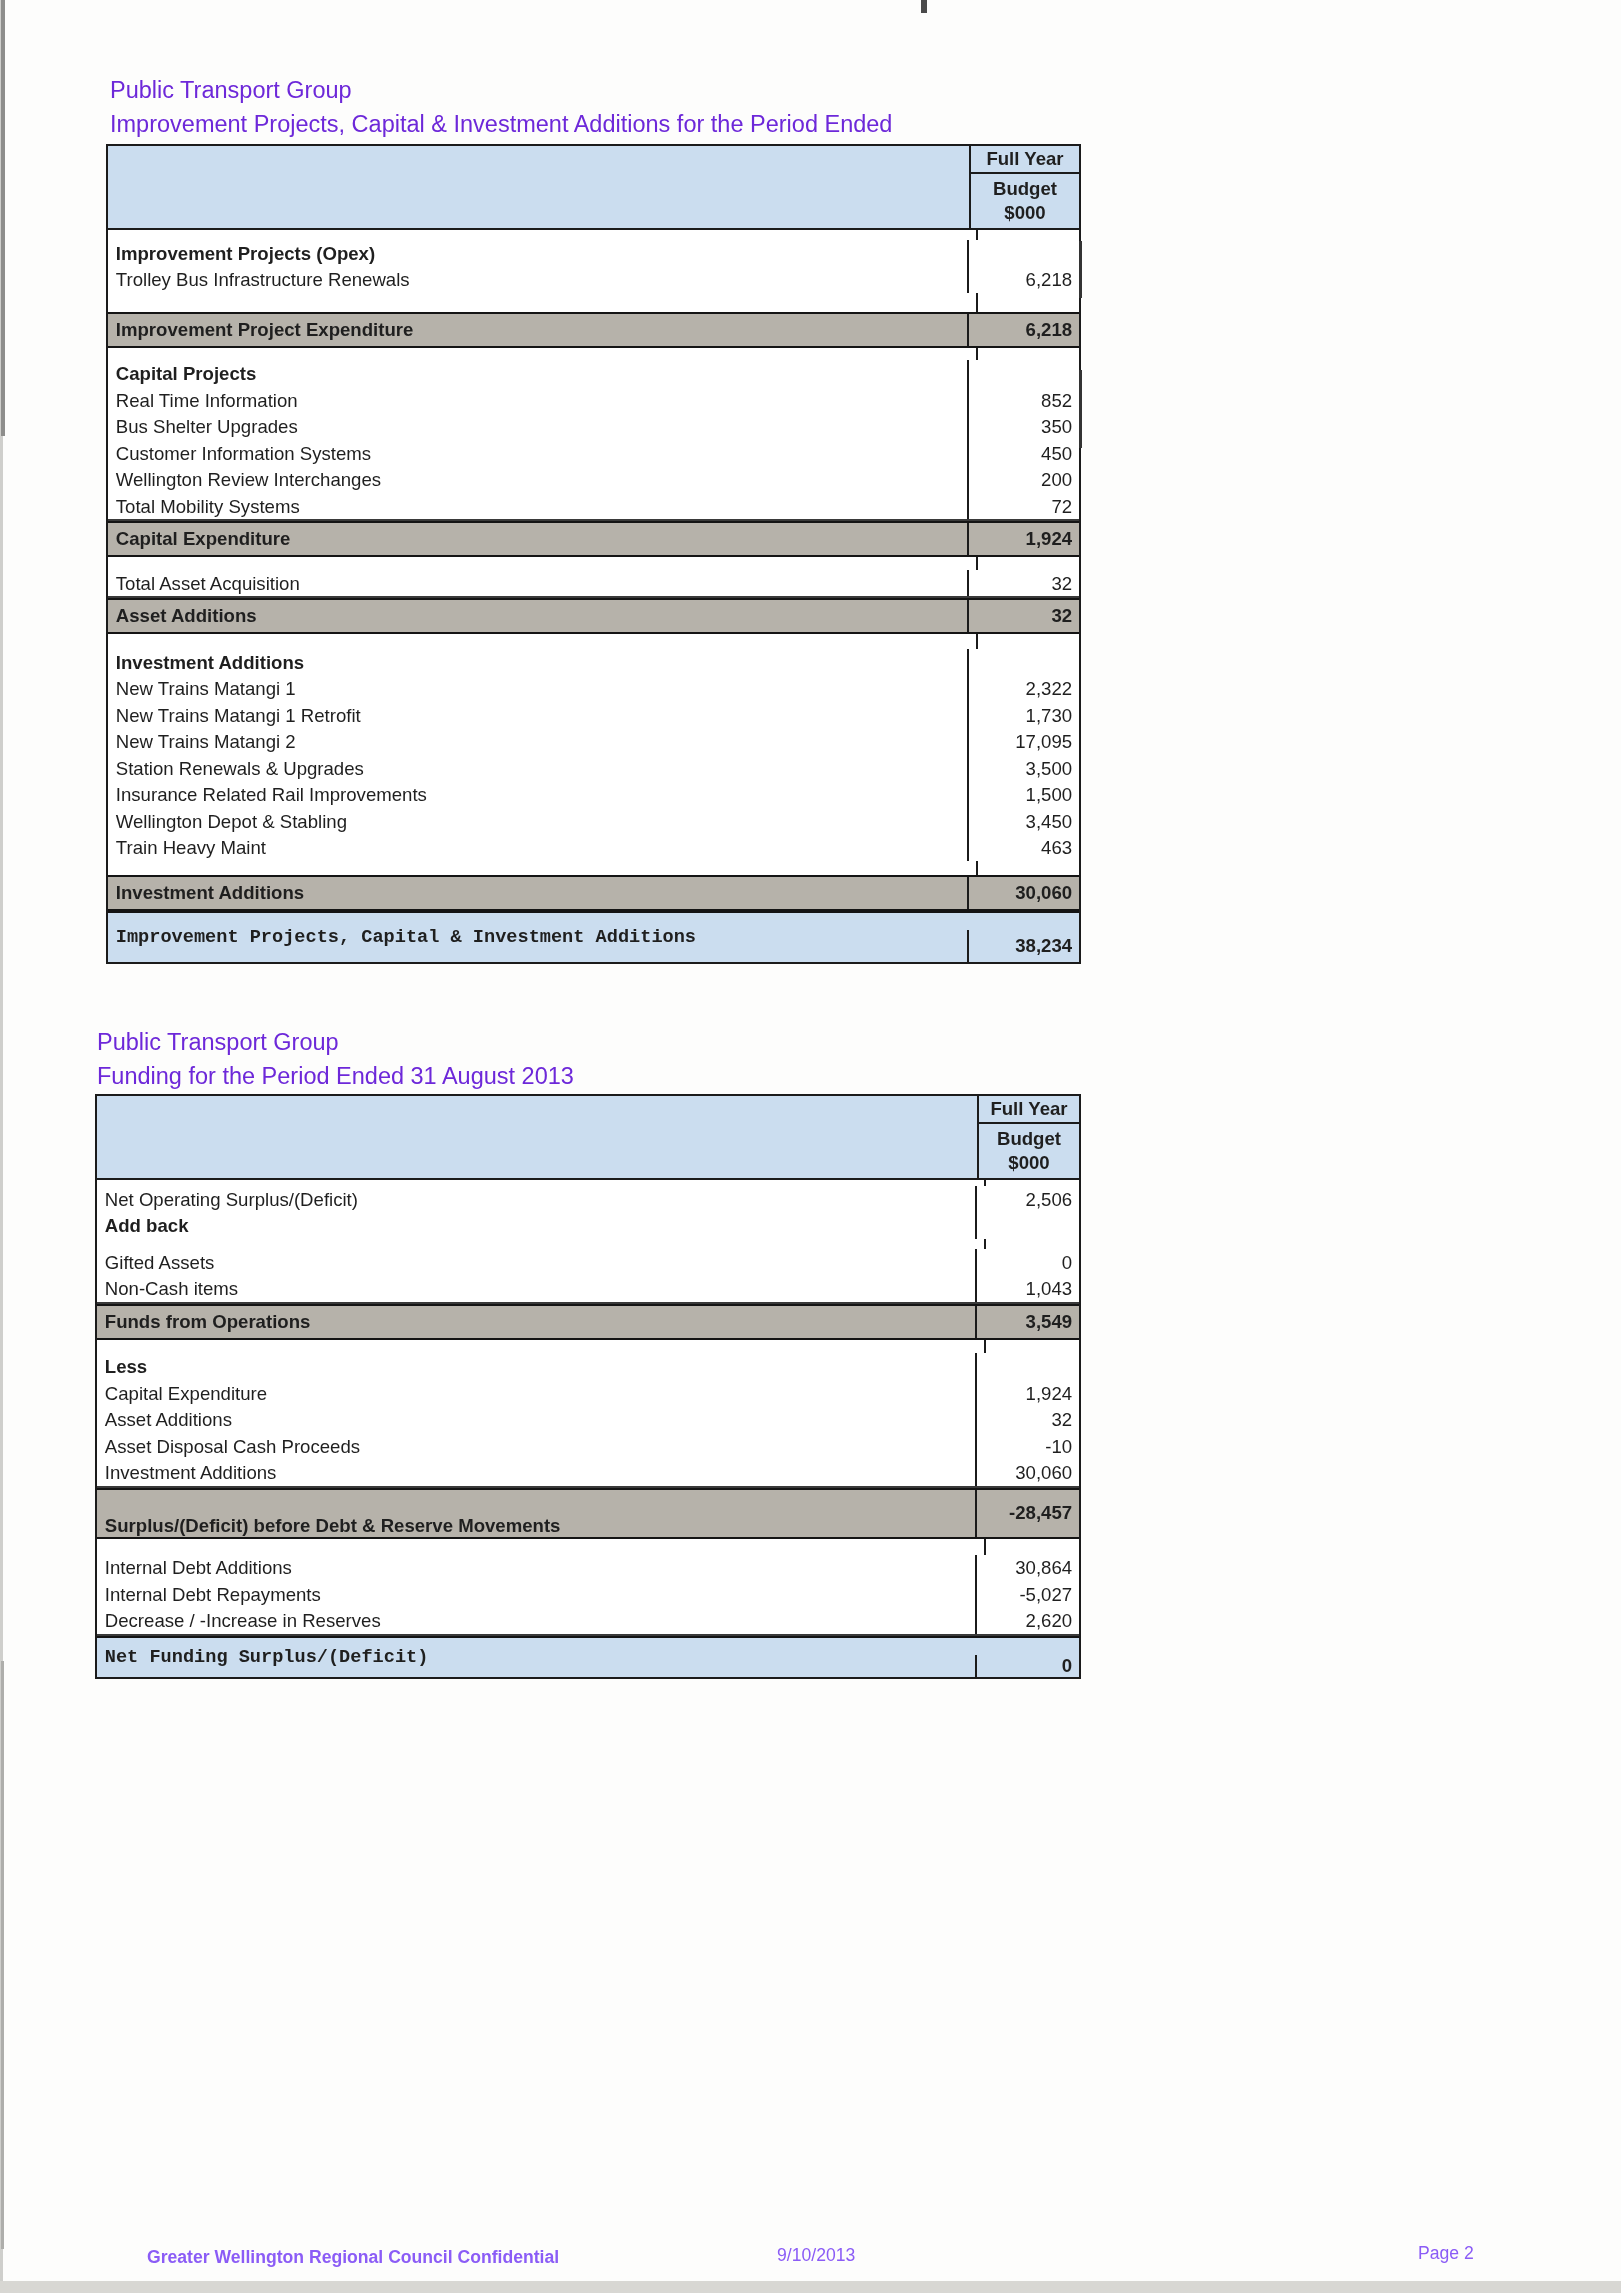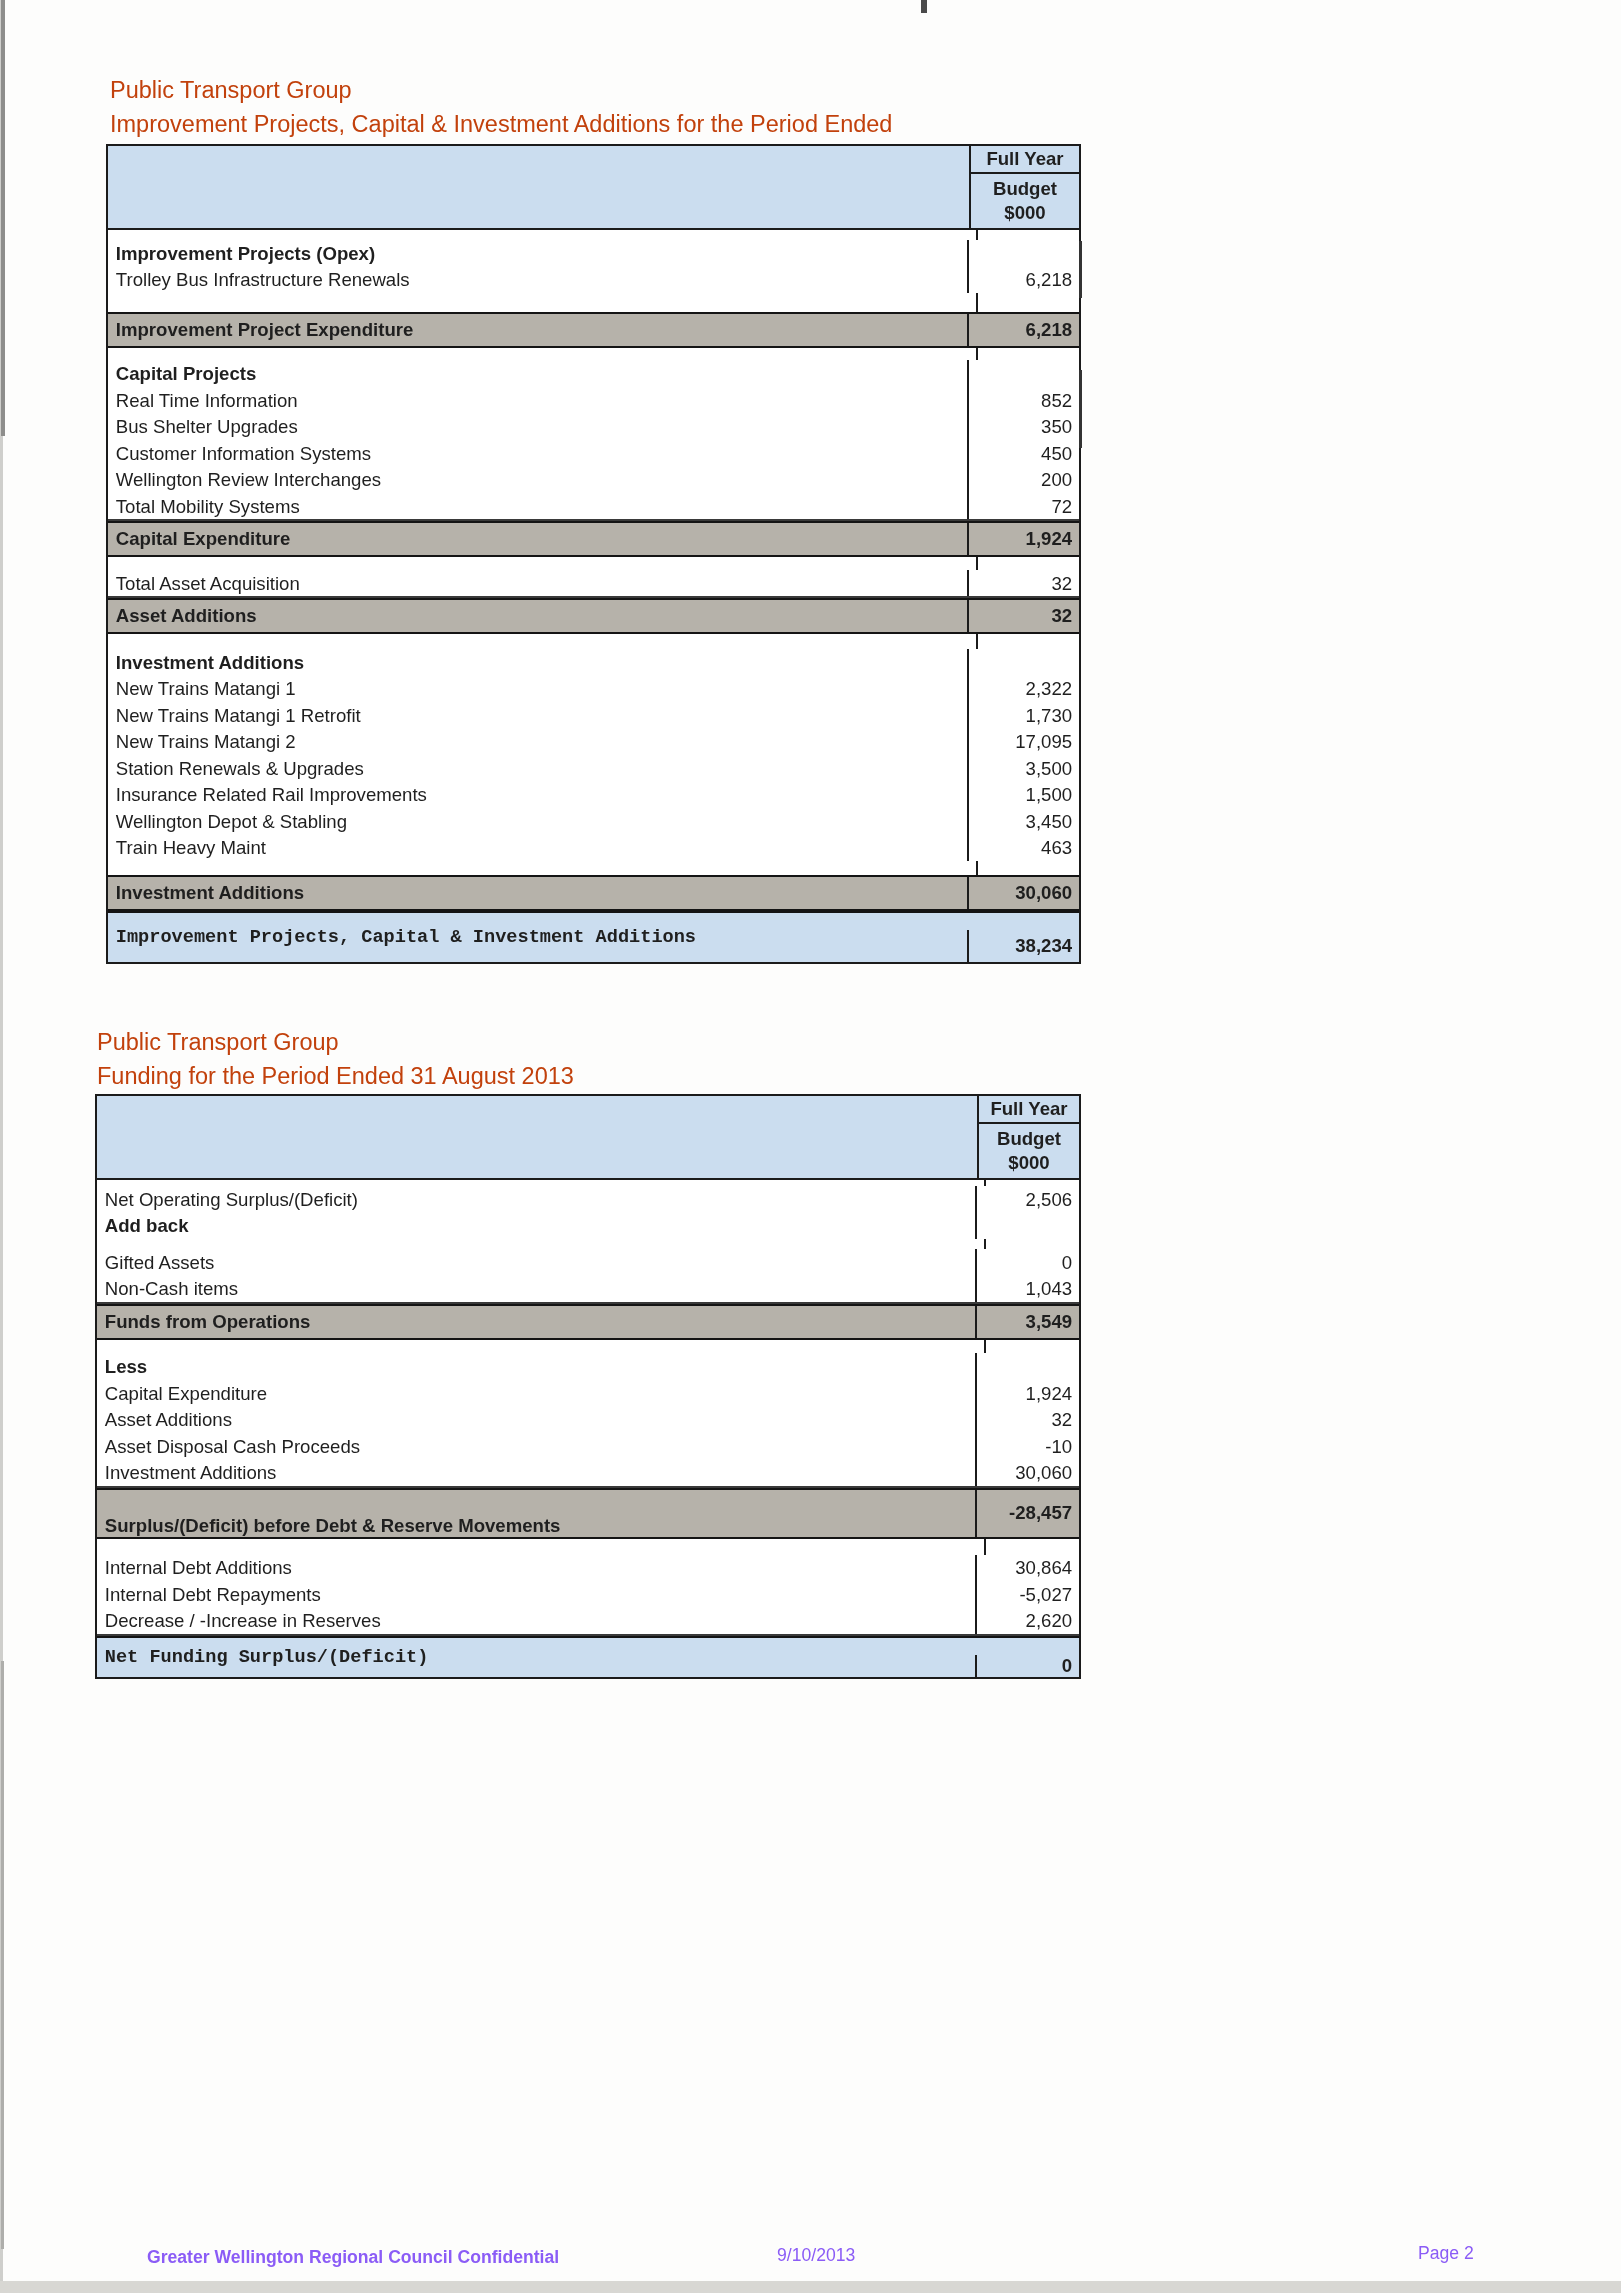--- a/index.html
+++ b/index.html
@@ -3,21 +3,21 @@
 <meta charset="utf-8">
 <style>
   html,body{margin:0;padding:0;background:#e9e9e7;}
   .page{
     position:relative;width:1621px;height:2294px;margin:0 auto;
     background:#fdfdfc;overflow:hidden;
     font-family:"Liberation Sans","DejaVu Sans",sans-serif;
     color:#1f1f1f;
   }
   
-  .title-block{position:absolute;font-size:23.5px;line-height:34px;color:#c2410c;}
+  .title-block{position:absolute;font-size:23.5px;line-height:34px;color:#6d28d9;}
   .tb1{left:110px;top:73px;}
   .tb2{left:97px;top:1025px;}
   
   .table-box{position:absolute;background:#fff;border:2px solid #1b1b1b;}
   .t1{left:106px;top:144px;width:971px;}
   .t2{left:95px;top:1094px;width:982px;}
   
   .t-header{display:flex;background:var(--blue);border-bottom:2px solid #1b1b1b;height:82px;}
   .th-left{flex:1;}
   .th-right{display:flex;flex-direction:column;}

